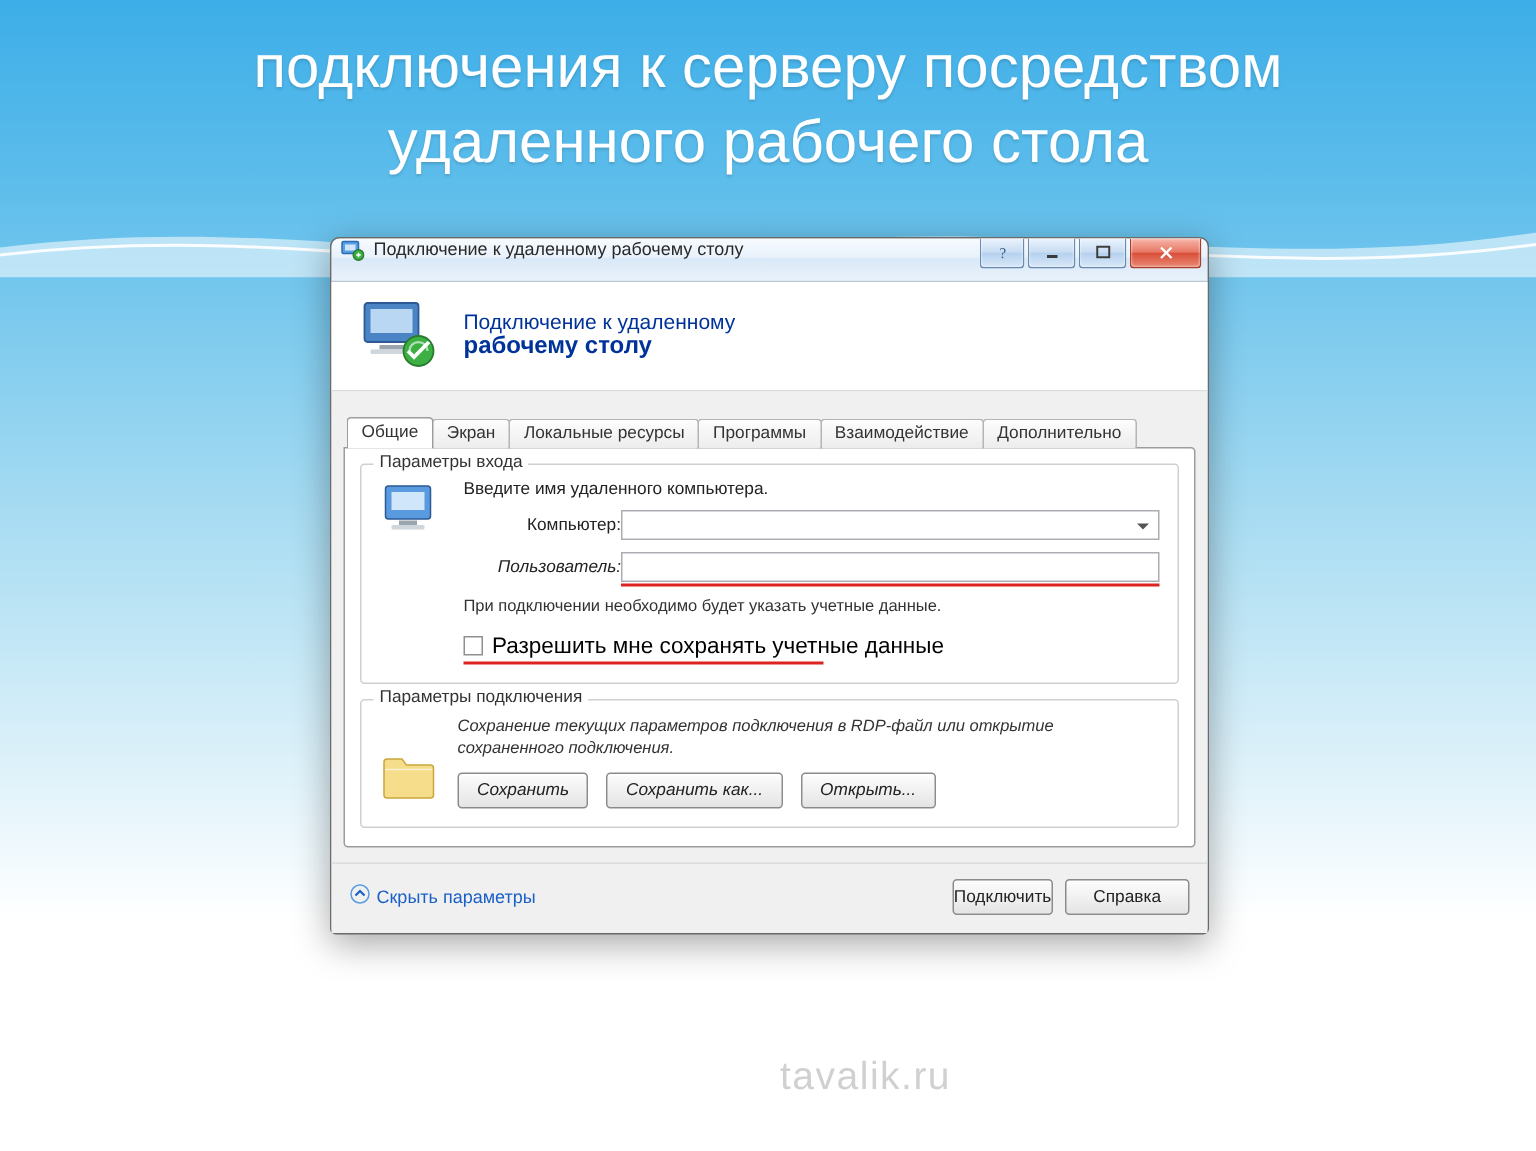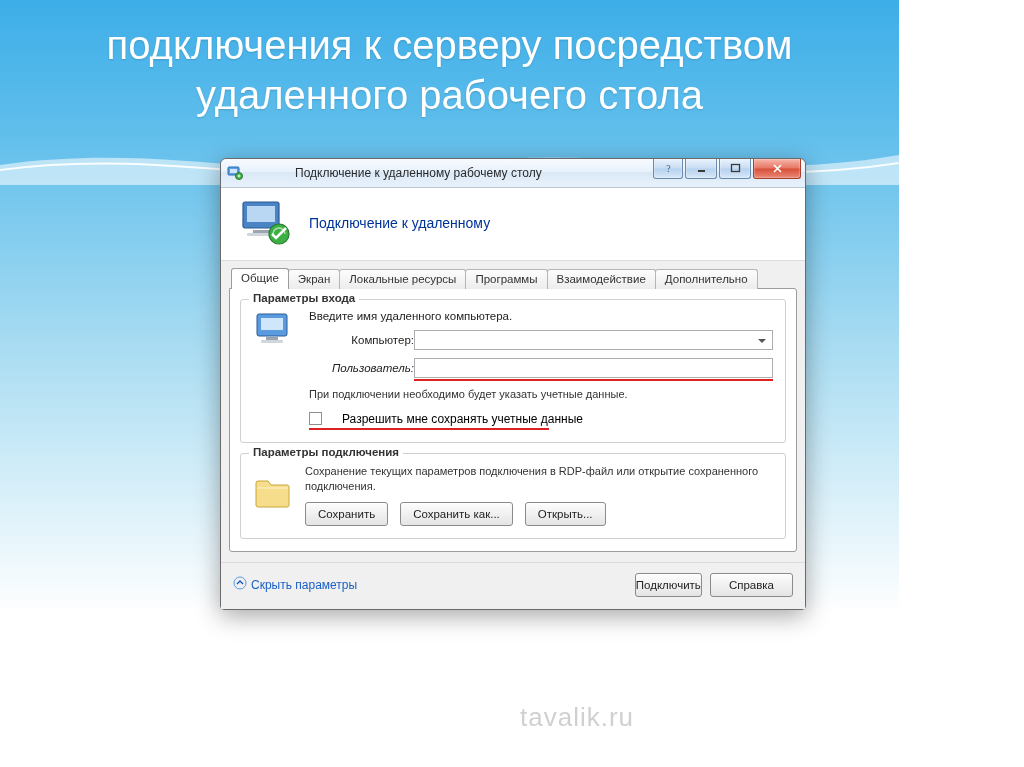--- a/index.html
+++ b/index.html
@@ -2,21 +2,21 @@
 <html><head>
 <meta charset="utf-8">
 <style>
   html, body {
     margin: 0; padding: 0;
     width: 1024px; height: 767px;
     font-family: "Segoe UI", Tahoma, sans-serif;
     overflow: hidden;
   }
   .slide {
-    width: 899px; height: 767px;
+    width: 1024px; height: 767px;
     background: linear-gradient(to bottom, #3daee8 0%, #5bbceb 15%, #a8dcf2 45%, #ffffff 80%);
     position: relative;
     box-sizing: border-box;
   }
   .slide-title {
     text-align: center;
     color: #ffffff;
     font-size: 40px;
     font-weight: 400;
     padding: 20px 60px 10px 60px;
@@ -42,24 +42,22 @@
     box-shadow: 0 6px 24px rgba(0,0,0,.35);
     font-size: 12px;
     color: #000;
   }
   .titlebar {
     height: 28px;
     background: linear-gradient(to bottom, #f7fbff 0%, #e8f1fb 45%, #d9e8f7 46%, #e9f2fb 100%);
     border-bottom: 1px solid #b9c7d6;
     border-radius: 6px 6px 0 0;
     display: flex;
-    align-items: center;
     padding: 0 0 0 6px;
     position: relative;
-    gap: 46px;
   }
   .titlebar .app-icon {
     width: 16px; height: 16px;
     margin-right: 6px;
     position: relative;
   }
   .titlebar .title-text {
     color: #2a2a2a;
     font-size: 12px;
   }
@@ -98,21 +96,21 @@
     border-bottom: 1px solid #dcdcdc;
   }
   .banner-icon {
     width: 58px; height: 50px;
     position: relative;
   }
   .banner-text .line1 { font-size: 14px; color: #003399; }
   .banner-text .line2 { font-size: 16px; color: #003399; font-weight: bold; }
 
   .tabs-area {
-    padding: 6px 8px 10px 8px;
+    padding: 16px 8px 10px 8px;
     background: #f0f0f0;
   }
   .tabstrip {
     display: flex;
     align-items: flex-end;
     gap: 0;
     margin-left: 2px;
   }
   .tab {
     padding: 3px 9px 4px 9px;
@@ -147,21 +145,20 @@
     margin-bottom: 10px;
     position: relative;
   }
   .group-title {
     position: absolute;
     top: -8px; left: 8px;
     background: #fff;
     padding: 0 4px;
     font-size: 11.5px;
     color: #333;
-    font-weight: bold;
   }
   .login-row { display: flex; gap: 12px; }
   .login-icon { width: 44px; flex: none; }
   .login-fields { flex: 1; }
   .hint { font-size: 11.5px; margin-bottom: 8px; color: #222; }
   .frow {
     display: flex; align-items: center;
     margin-bottom: 8px;
     text-align: right;
   }
@@ -185,24 +182,24 @@
     border: 4px solid transparent;
     border-top-color: #555;
   }
   .red-underline {
     height: 2px; background: #d22; margin: 0 0 6px 105px;
   }
   .red-underline2 {
     height: 2px; background: #d22; margin: 2px 0 0 0; width: 240px;
   }
   .note { font-size: 11px; color: #333; margin: 4px 0 10px 0; line-height: 1.35; }
-  .chk-row { display: flex; align-items: center; gap: 20px; font-size: 12px; }
+  .chk-row { display: flex; align-items: center; gap: 6px; font-size: 15px; }
   .chk { width: 13px; height: 13px; border: 1px solid #8e8f8f; background: #fff; box-sizing: border-box; }
 
-  .conn-row { display: flex; gap: 12px; align-items: center; }
+  .conn-row { display: flex; gap: 12px; align-items: flex-end; font-style: italic; }
   .folder-icon { width: 40px; flex: none; }
   .conn-text { font-size: 11px; color: #333; line-height: 1.35; margin-bottom: 8px; }
   .btn-row { display: flex; gap: 12px; }
   .btn {
     height: 22px;
     padding: 0 12px;
     font-size: 11.5px;
     background: linear-gradient(to bottom, #fdfdfd, #e4e4e4);
     border: 1px solid #8b8b8b;
     border-radius: 3px;
@@ -291,20 +288,21 @@
           <rect x="10" y="8" width="28" height="16" fill="#b9d6f3"></rect>
           <rect x="16" y="32" width="16" height="3" fill="#9aa5ae"></rect>
           <rect x="10" y="35" width="28" height="3" rx="1" fill="#cfd6dc"></rect>
           <circle cx="42" cy="36" r="10" fill="#3cb043" stroke="#2a7a2f" stroke-width="1.2"></circle>
           <path d="M35 36 L39 40 L49 30" fill="none" stroke="#fff" stroke-width="2.5"></path>
           <path d="M36 36 a6 6 0 1 1 12 0" fill="none" stroke="#fff" stroke-width="1.5" opacity=".6"></path>
         </svg>
       </div>
       <div class="banner-text">
         <div class="line1">Подключение к удаленному</div>
+        <div class="line2">рабочему столу</div>
       </div>
     </div>
 
     <div class="tabs-area">
       <div class="tabstrip">
         <div class="tab active">Общие</div>
         <div class="tab">Экран</div>
         <div class="tab">Локальные ресурсы</div>
         <div class="tab">Программы</div>
         <div class="tab">Взаимодействие</div>

